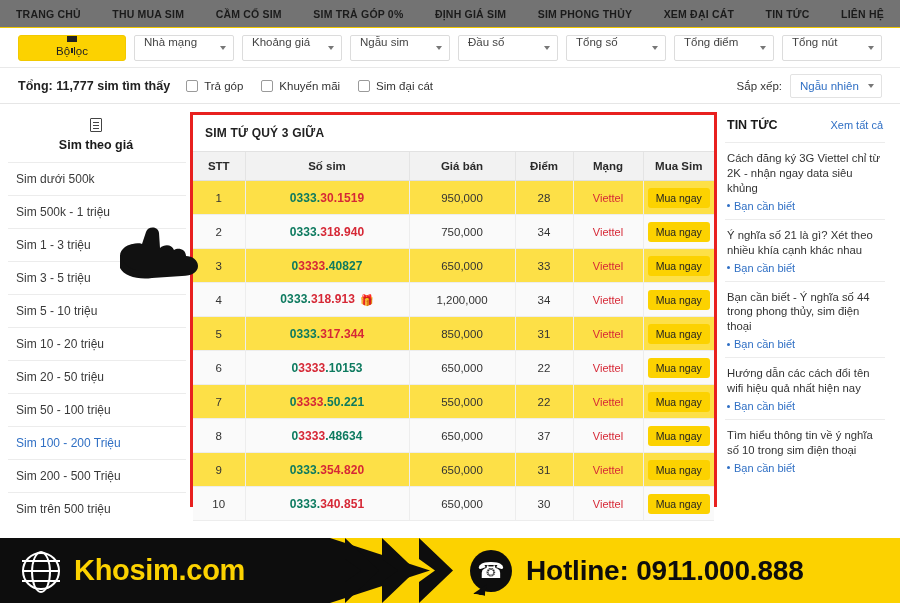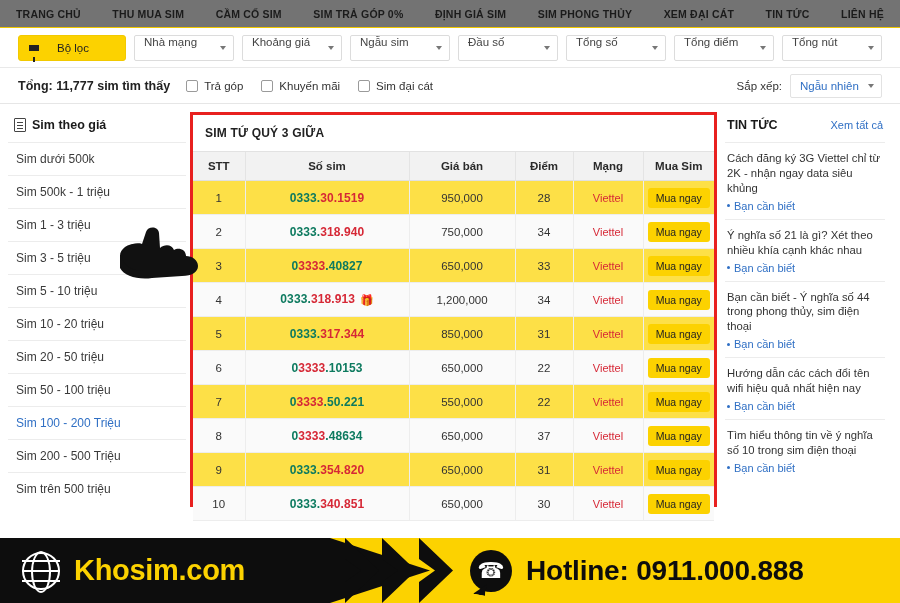--- a/index.html
+++ b/index.html
@@ -40,25 +40,26 @@
     gap: 8px;
     background:#fff;
     border-bottom: 1px solid #e9e9e9;
   }
   .btn-filter {
     background: #fcd200;
     border: 1px solid #f2c900;
     border-radius: 3px;
     height: 26px;
     min-width: 108px;
-    display: flex; align-items: center; gap: 18px;
+    display: flex; align-items: center; gap: 3px;
     padding: 0 10px;
     font-size: 11.5px;
     color: #222;
     cursor: pointer;
+    flex-direction: column;
   }
   .funnel {
     width: 0; height: 0;
     border-left: 5px solid #222;
     border-right: 5px solid #222;
     border-top: 6px solid #222;
     position: relative;
   }
   .funnel::after {
     content:""; position:absolute; left:-1px; top:6px;
@@ -124,20 +125,21 @@
     position: relative;
     background:#fff;
   }
 
   
   .leftcol { width: 186px; padding-left: 8px; }
   .panel-head {
     display:flex; align-items:center; gap:6px;
     font-size: 12.5px; font-weight: bold; color:#1a1a1a;
     padding: 6px 8px 10px 6px;
+    flex-direction: column;
   }
   .doc-icon {
     width: 12px; height: 14px;
     border: 1.3px solid #444; border-radius:1px;
     position: relative; display:inline-block;
   }
   .doc-icon::before{
     content:""; position:absolute; left:2px; top:2.5px;
     width:6px; height:1px; background:#444;
     box-shadow: 0 3px 0 #444, 0 6px 0 #444;

